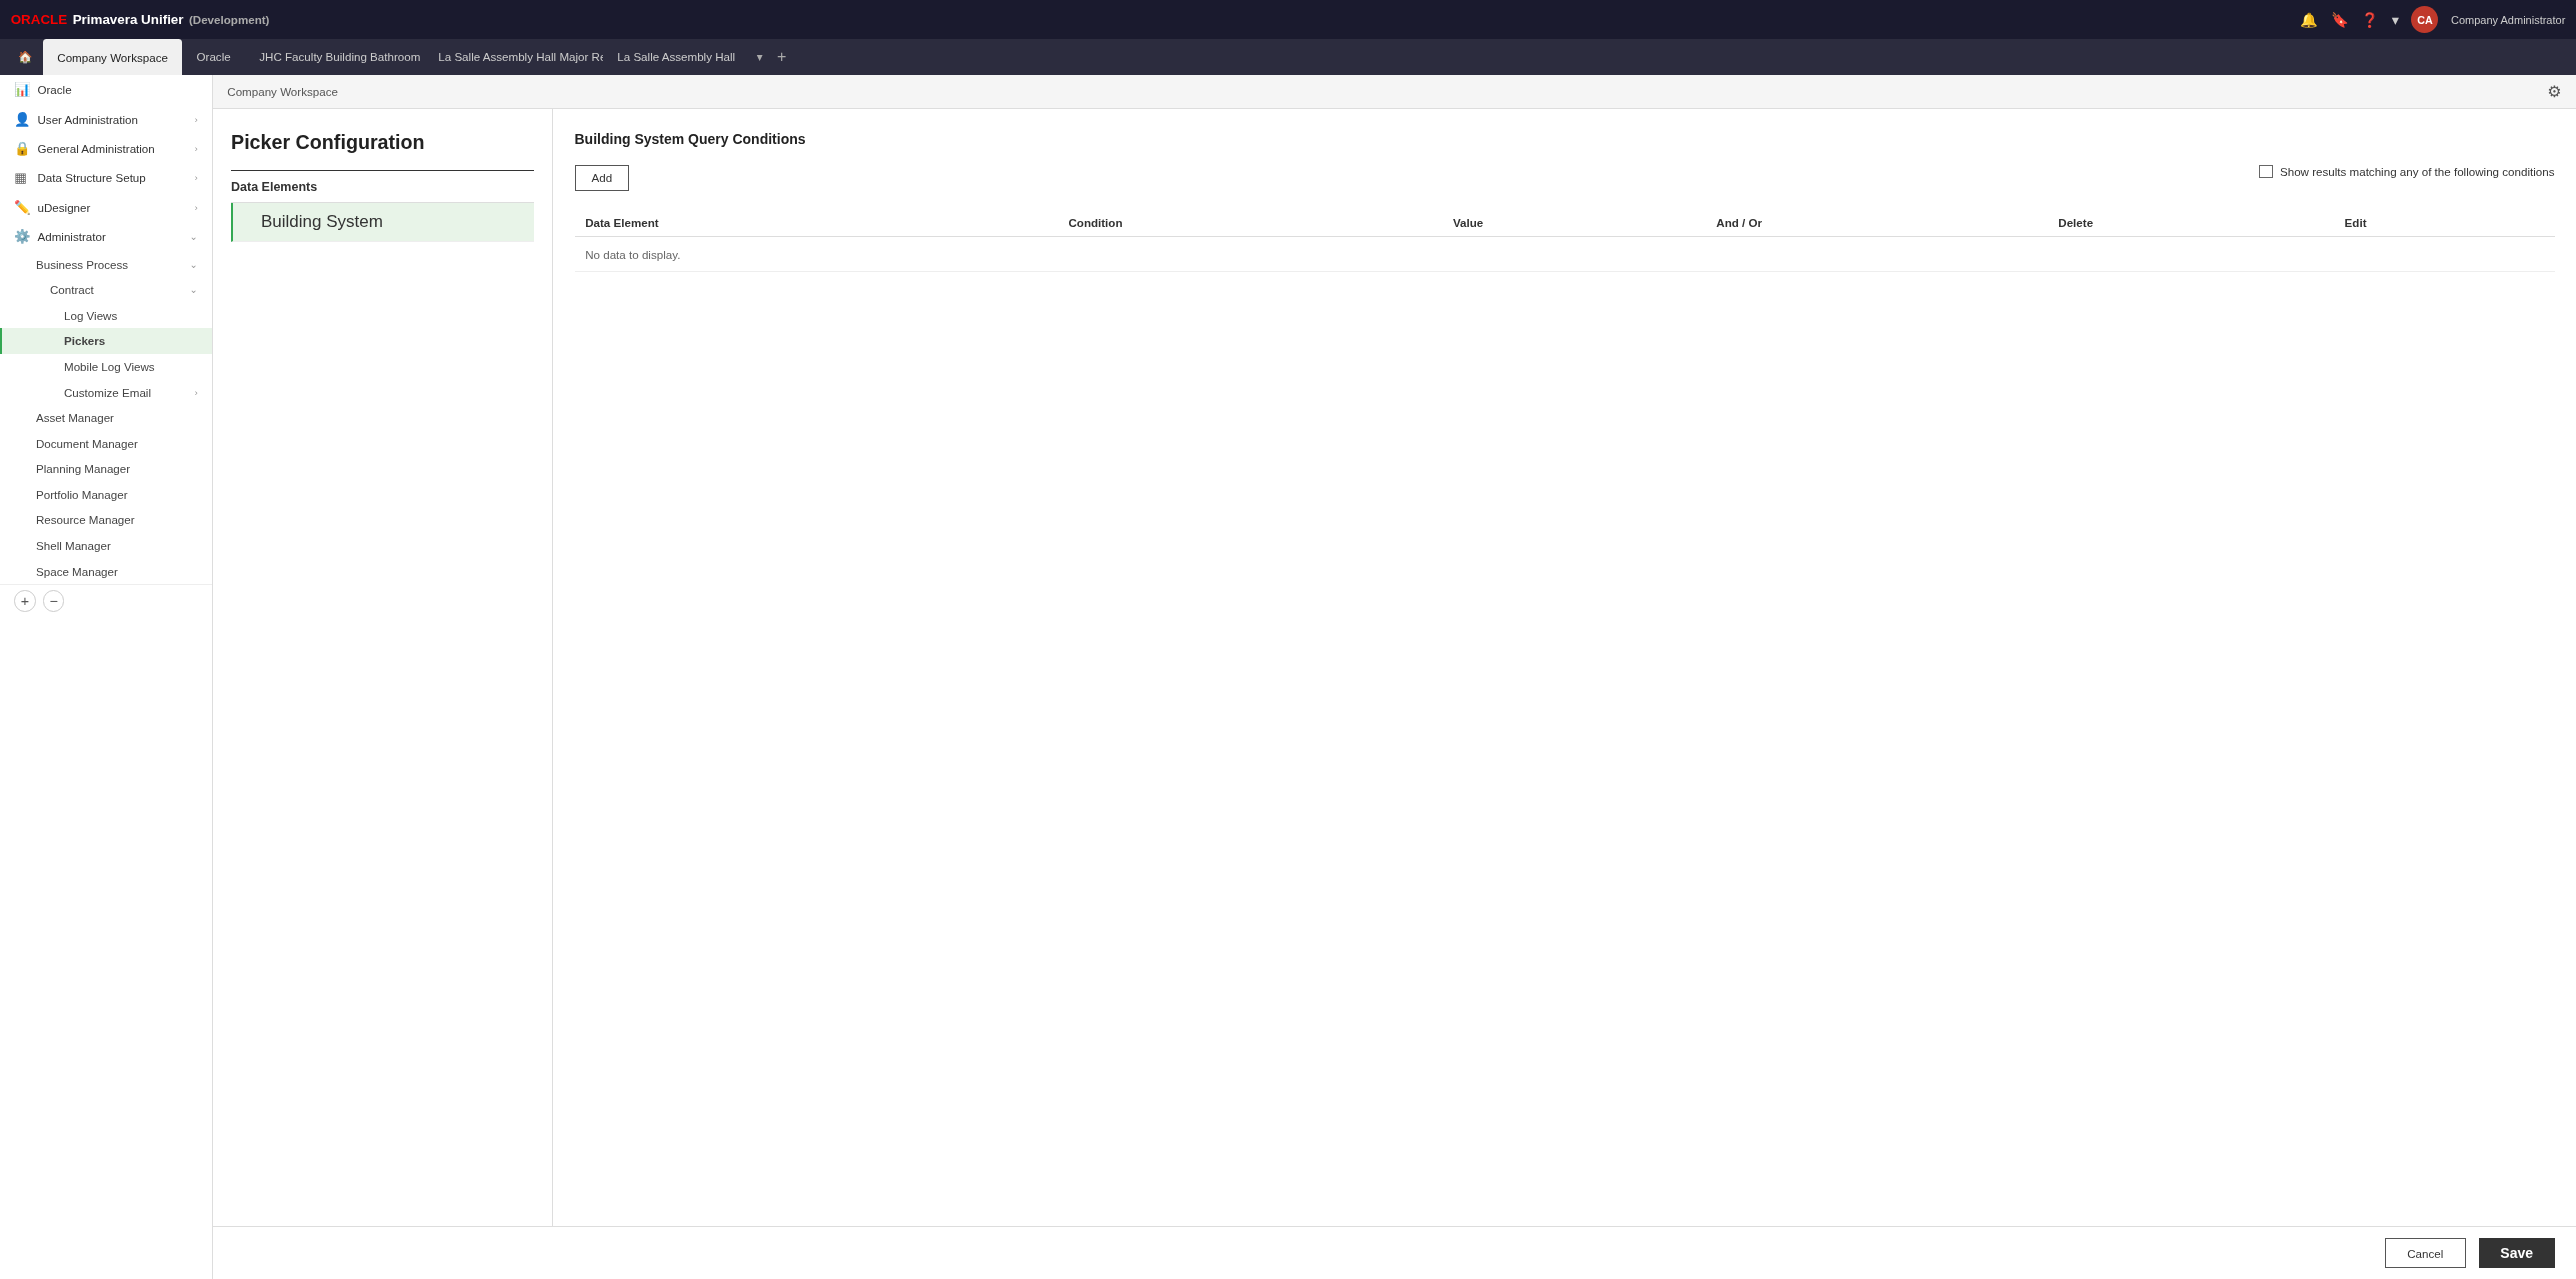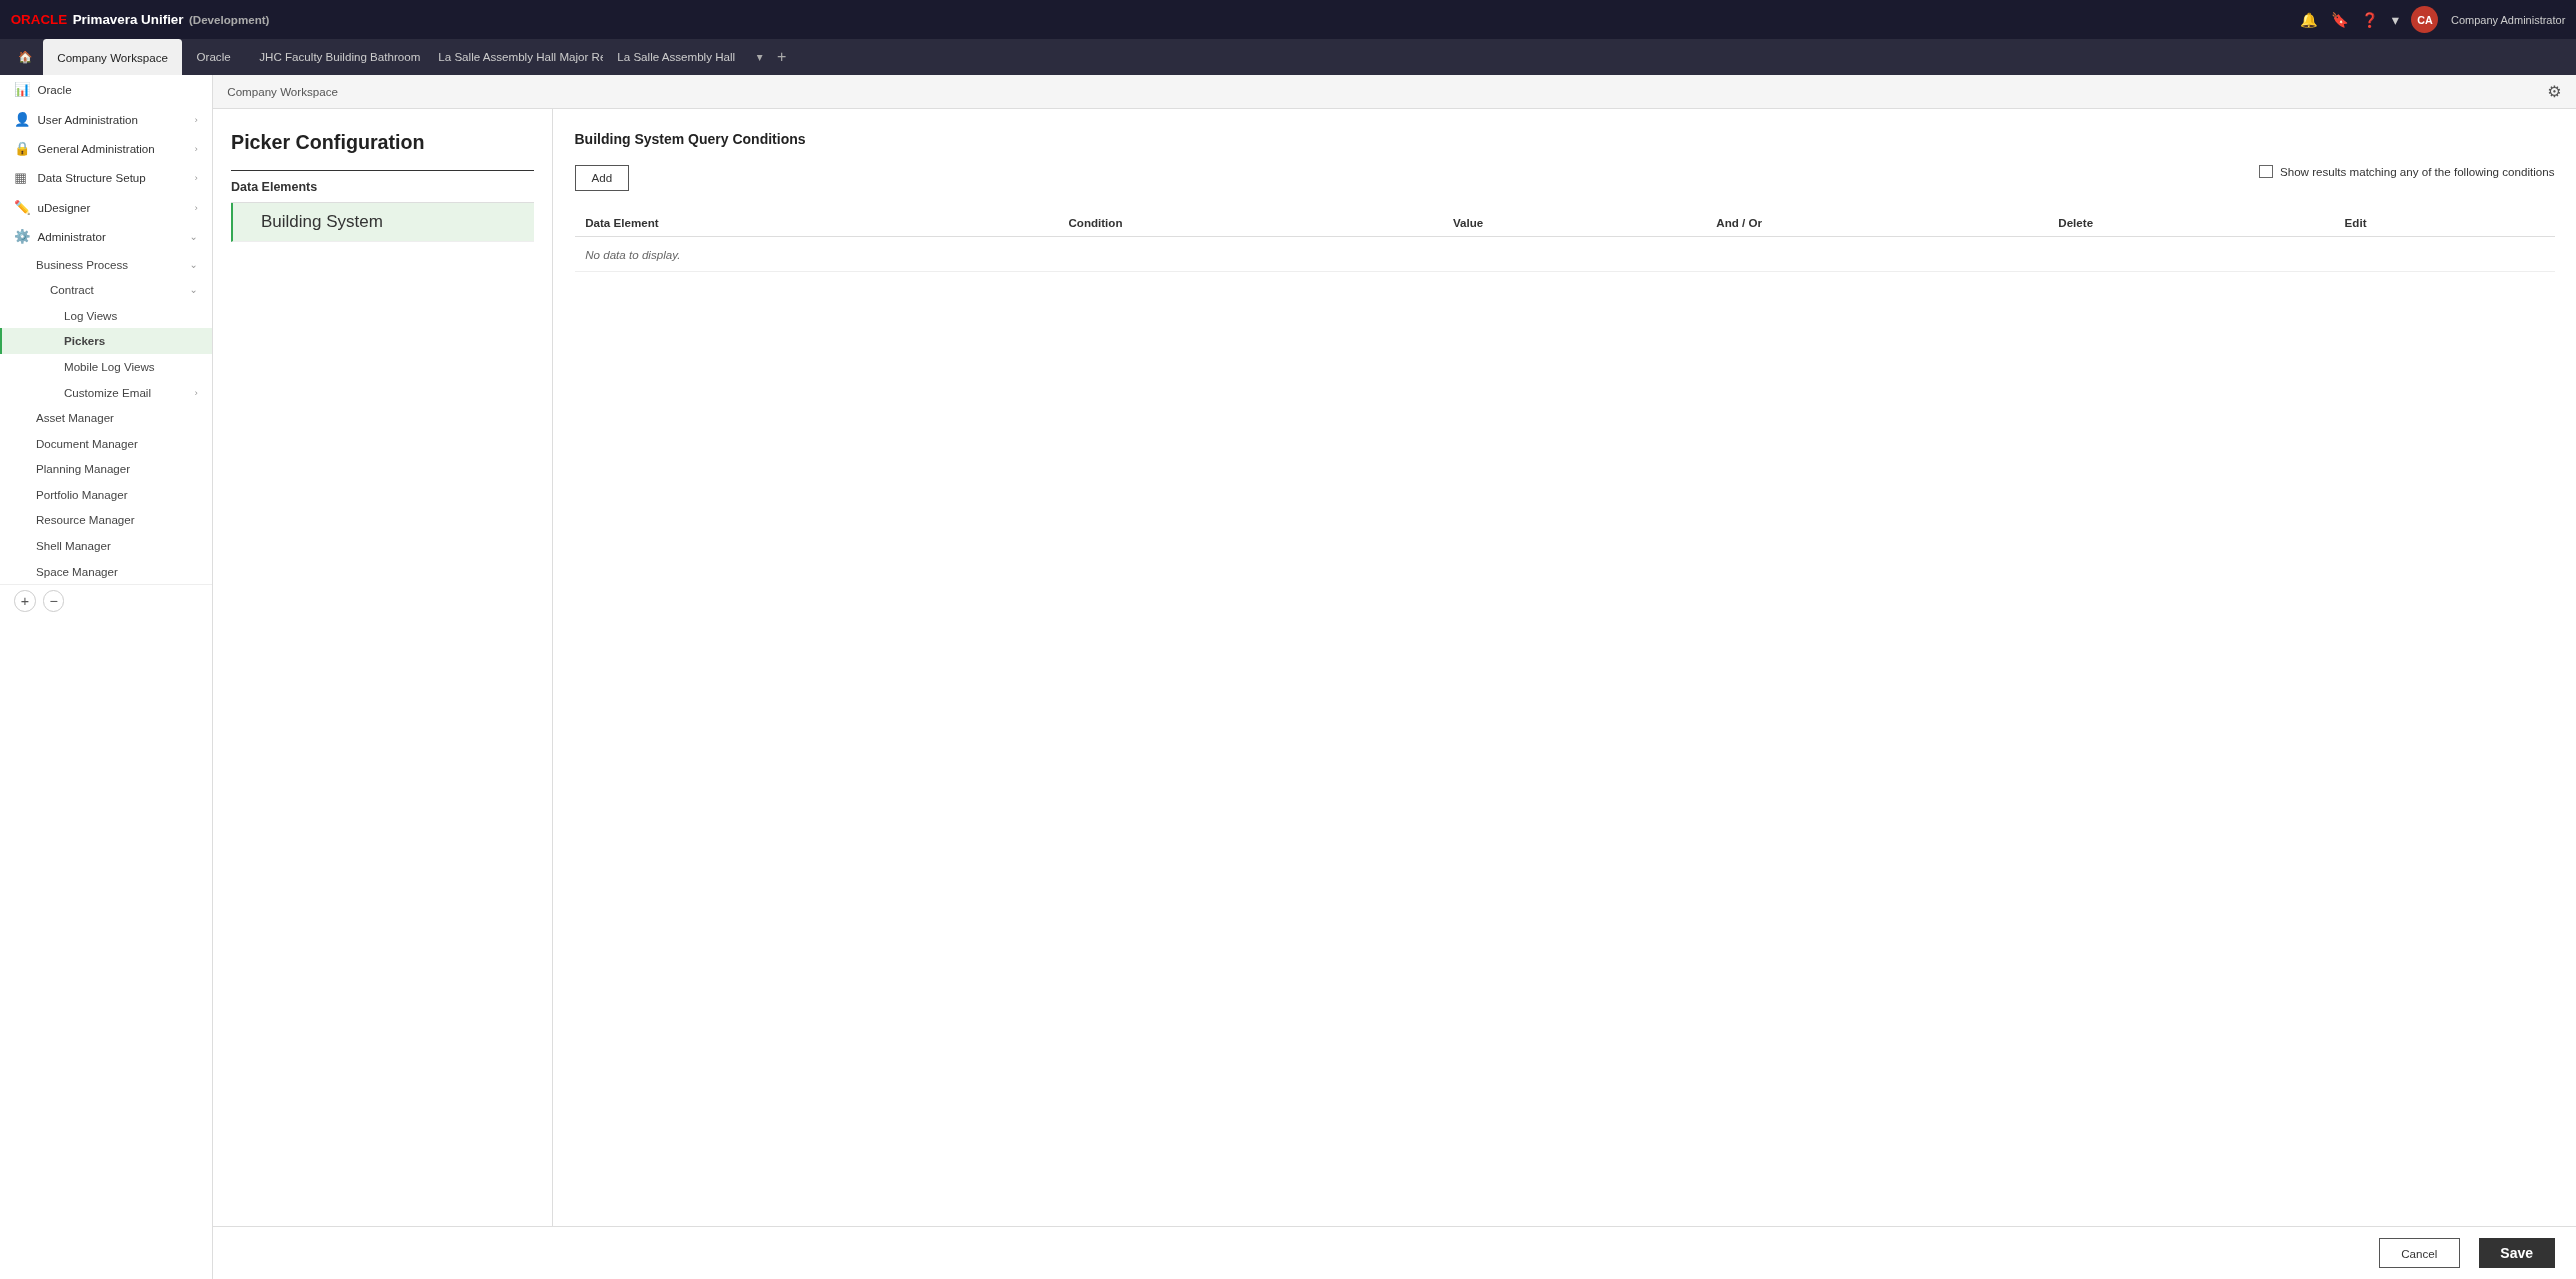--- a/index.html
+++ b/index.html
@@ -246,36 +246,35 @@
       font-size: 11.6px;
       font-weight: bold;
       color: #333;
       border-bottom: 1.8px solid #ddd;
     }
     .query-table td {
       padding: 10.7px 10.7px;
       font-size: 11.6px;
       color: #666;
       border-bottom: 0.9px solid #eee;
-      font-style: italic;
     }
     .no-data {
       color: #666;
       font-size: 11.6px;
       padding: 14.3px 10.7px;
     }
 
     
     .action-bar {
       background: white;
       border-top: 0.9px solid #ddd;
       padding: 10.7px 21.5px;
       display: flex;
       justify-content: flex-end;
-      gap: 19px;
+      gap: 13px;
       flex-shrink: 0;
     }
     .cancel-button {
       padding: 7.2px 21.5px;
       border: 0.9px solid #555;
       background: white;
       font-size: 11.6px;
       cursor: pointer;
       color: #333;
     }

